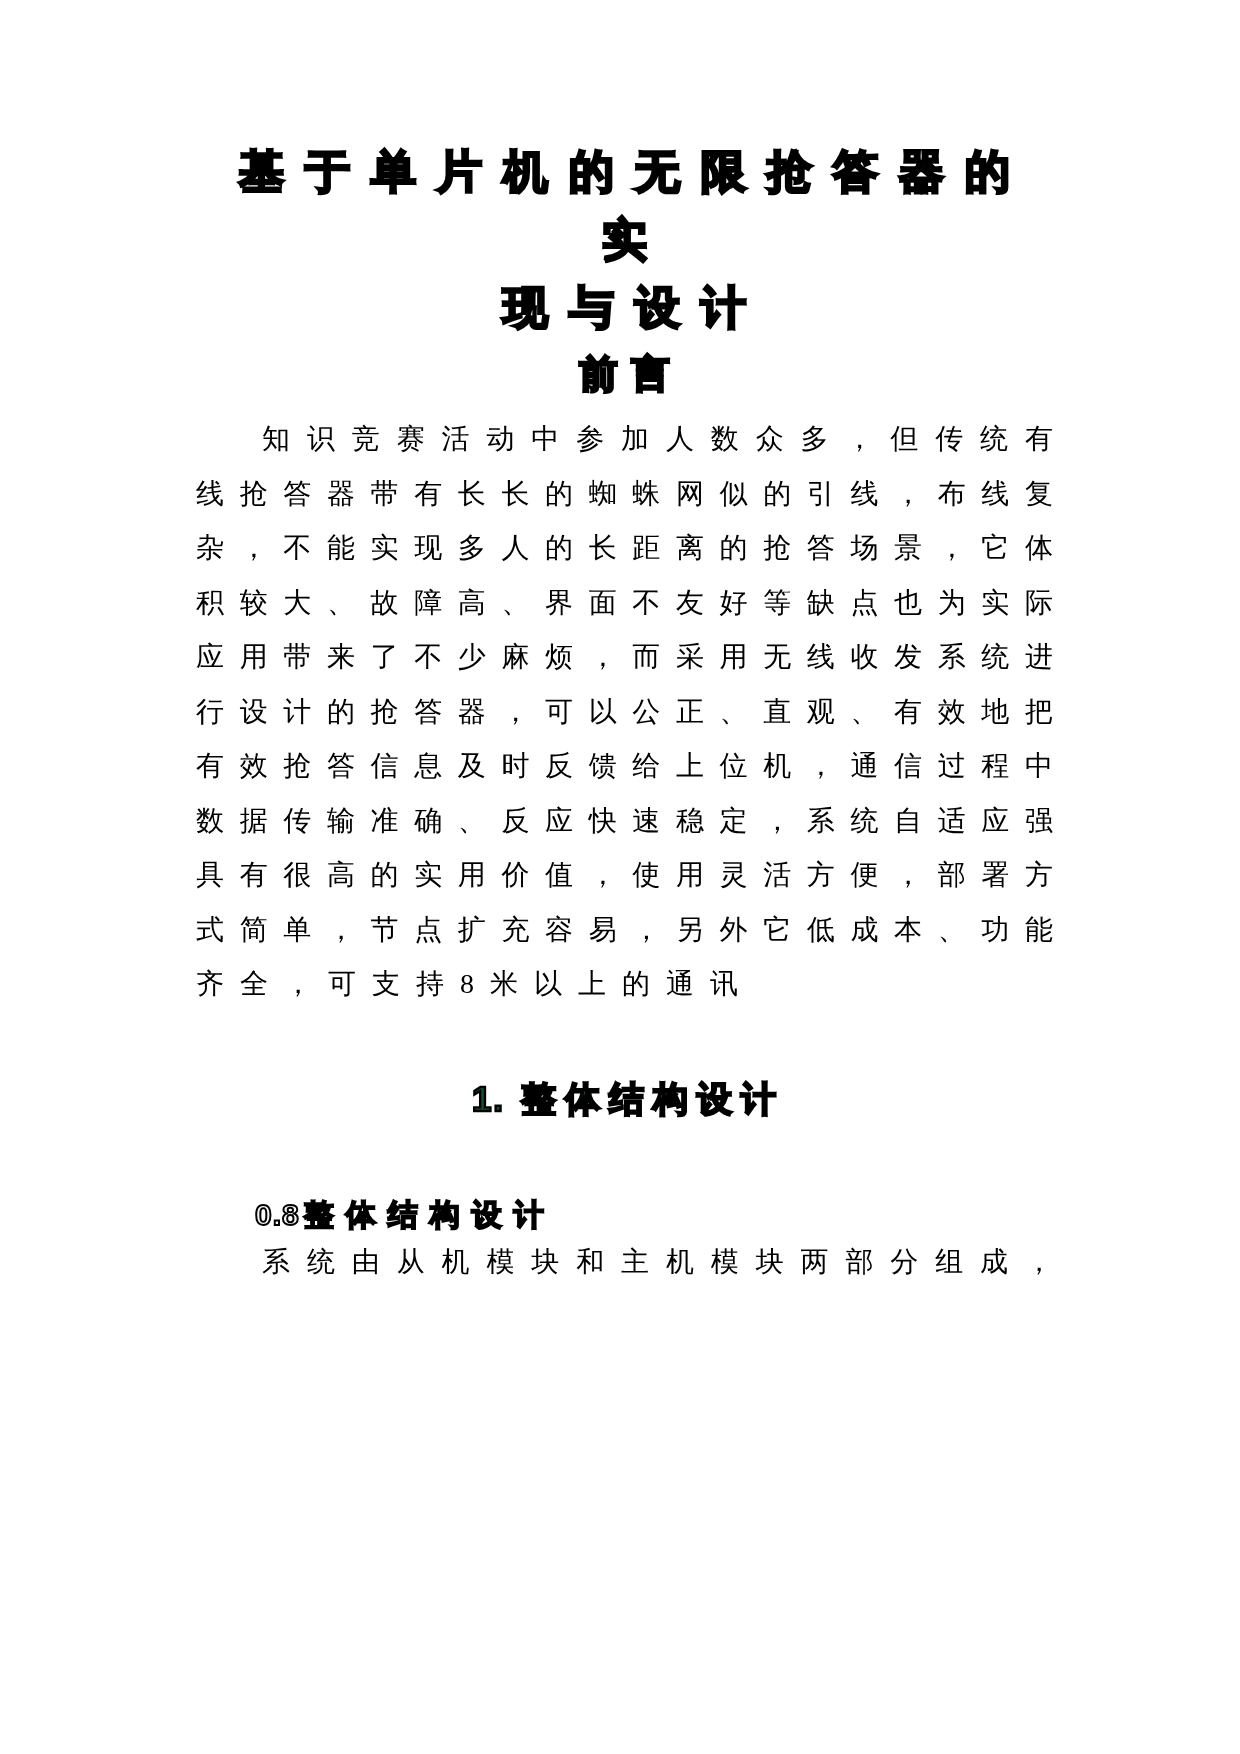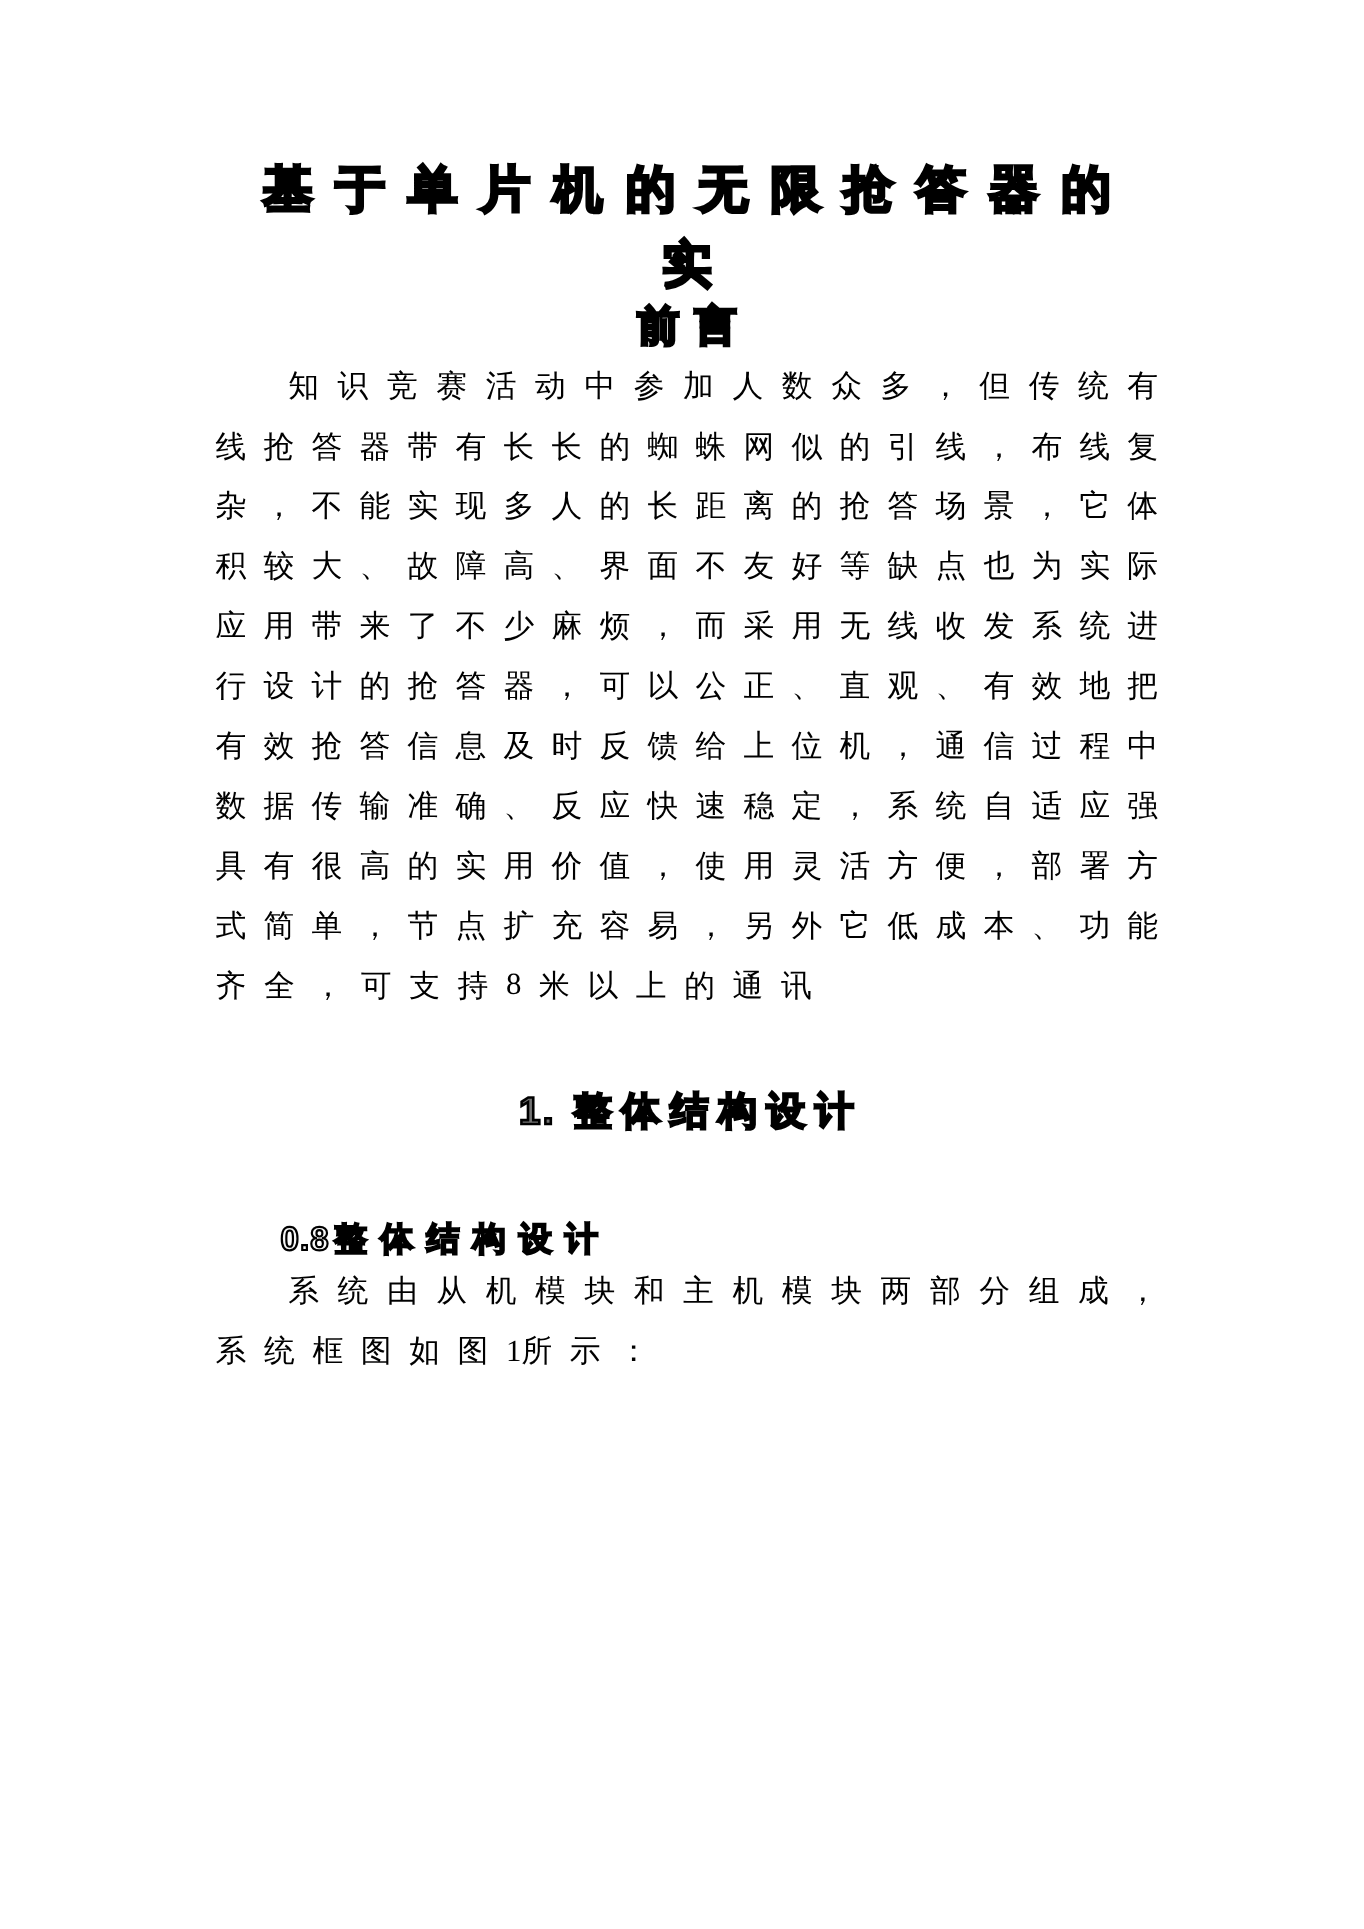--- a/index.html
+++ b/index.html
@@ -28,24 +28,24 @@
     font-family: "Liberation Sans", "DejaVu Sans", sans-serif;
     font-weight: 700;
     font-size: 45px;
     line-height: 68px;
     letter-spacing: 21px;
     color: #fcfcfc;
     -webkit-text-stroke: 3px #000;
   }
   .doc-title .tline { display: block; }
   .preface-heading {
-    margin: 0;
+    margin: 12px;
     padding-left: 14px;
     text-align: center;
-    font-family: Liberation Serif, serif;
+    font-family: Liberation Mono, monospace;
     font-weight: 700;
     font-size: 38px;
     line-height: 46px;
     letter-spacing: 14px;
     color: #f2f2f2;
     -webkit-text-stroke: 3px #000;
   }
   
   .body-para { margin: 0; }
   .body-para .line {
@@ -61,21 +61,21 @@
   .para-system { margin-top: 0; }
   
   .section-heading {
     margin: 65px 0 0 0;
     padding-left: 8px;
     text-align: center;
     font-family: "Liberation Sans", "DejaVu Sans", sans-serif;
     font-weight: 700;
     font-size: 35px;
     line-height: 44px;
-    color: #737373;
+    color: #14532d;
     -webkit-text-stroke: 2.4px #000;
   }
   .section-heading .sec-num { letter-spacing: 2px; margin-right: 16px; }
   .section-heading .sec-label { letter-spacing: 9px; }
   .subsection-heading {
     margin: 74px 0 0 59px;
     font-family: "Liberation Sans", "DejaVu Sans", sans-serif;
     font-weight: 700;
     font-size: 30px;
     line-height: 40px;
@@ -97,20 +97,21 @@
   }
 </style>
 </head>
 <body>
 
 <div class="page">
   <div class="content">
 
     <h1 class="doc-title">
       <span class="tline">基于单片机的无限抢答器的实</span>
+      <span class="tline">现与设计</span>
     </h1>
 
     <h2 class="preface-heading">前言</h2>
 
     <div class="body-para para-intro">
         <div class="line first">
           <span>知</span>
           <span>识</span>
           <span>竞</span>
           <span>赛</span>

